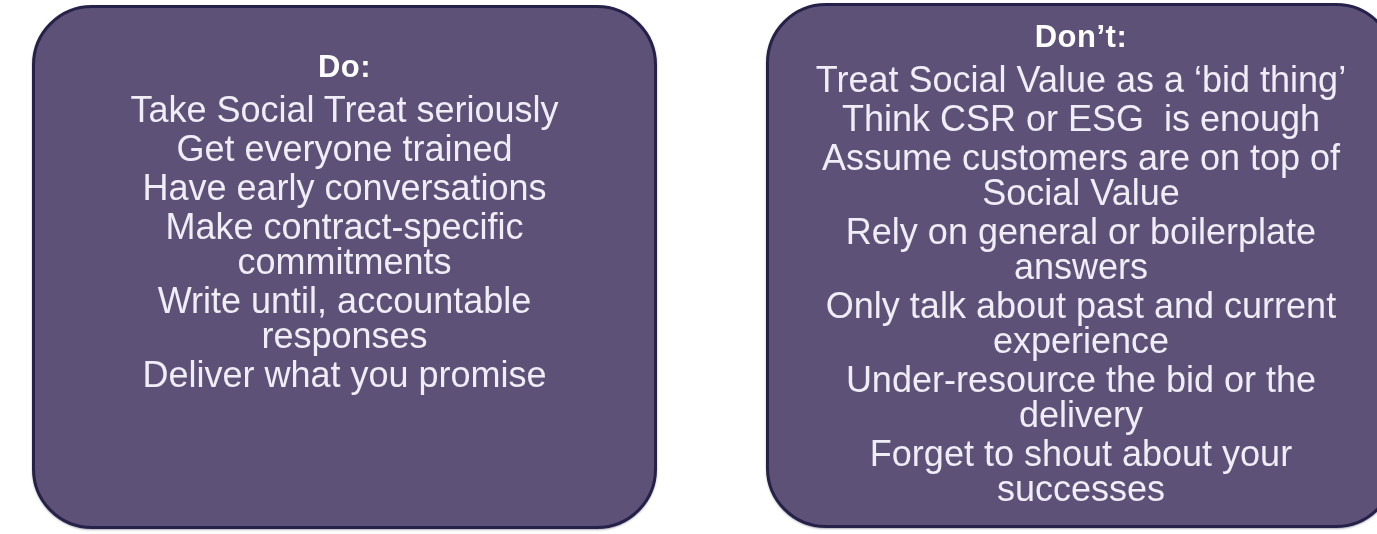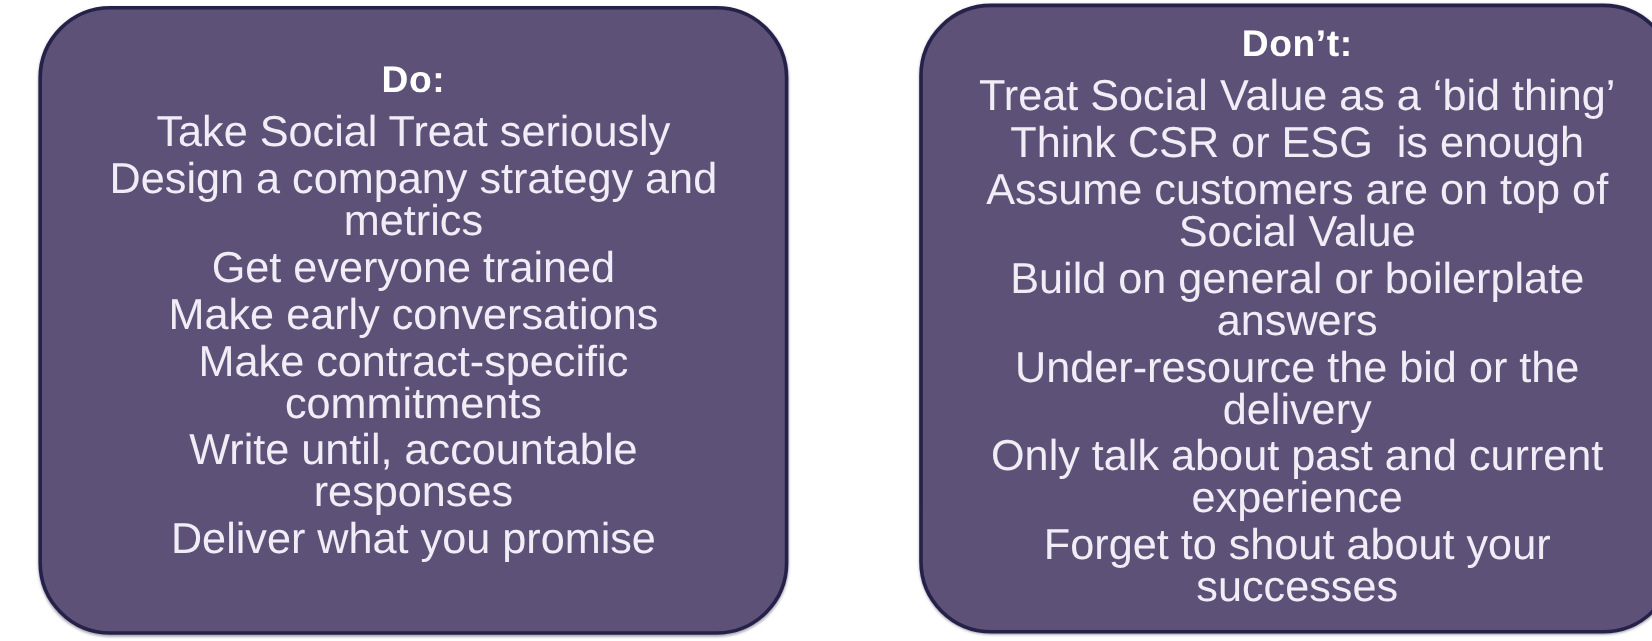--- a/index.html
+++ b/index.html
@@ -59,32 +59,31 @@
   }
 </style>
 </head>
 <body>
 
 <div class="stage">
 
   <section class="card card-do">
     <h2>Do:</h2>
     <p>Take Social Treat seriously</p>
-    <p>Design a company strategy and metrics</p>
     <p>Get everyone trained</p>
-    <p>Make early conversations</p>
+    <p>Have early conversations</p>
     <p>Make contract-specific commitments</p>
     <p>Write until, accountable responses</p>
     <p>Deliver what you promise</p>
   </section>
 
   <section class="card card-dont">
     <h2>Don’t:</h2>
     <p>Treat Social Value as a ‘bid thing’</p>
     <p>Think CSR or ESG  is enough</p>
     <p>Assume customers are on top of Social Value</p>
-    <p>Build on general or boilerplate answers</p>
+    <p>Rely on general or boilerplate answers</p>
+    <p>Only talk about past and current experience</p>
     <p>Under-resource the bid or the delivery</p>
-    <p>Only talk about past and current experience</p>
     <p>Forget to shout about your successes</p>
   </section>
 
 </div>
 
 </body></html>

